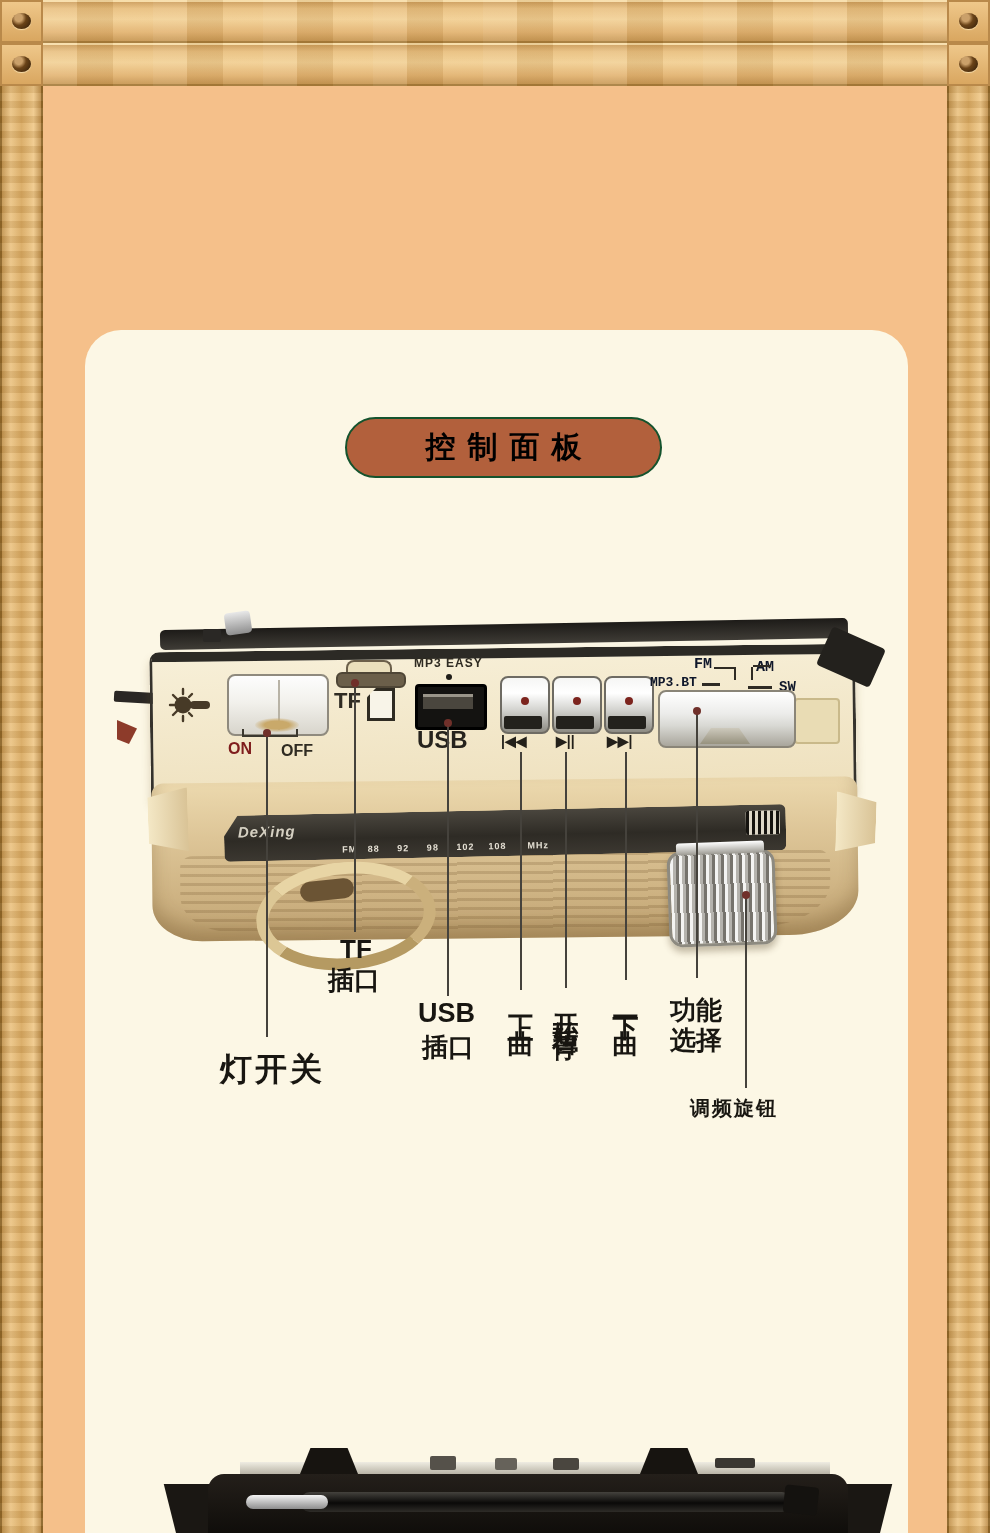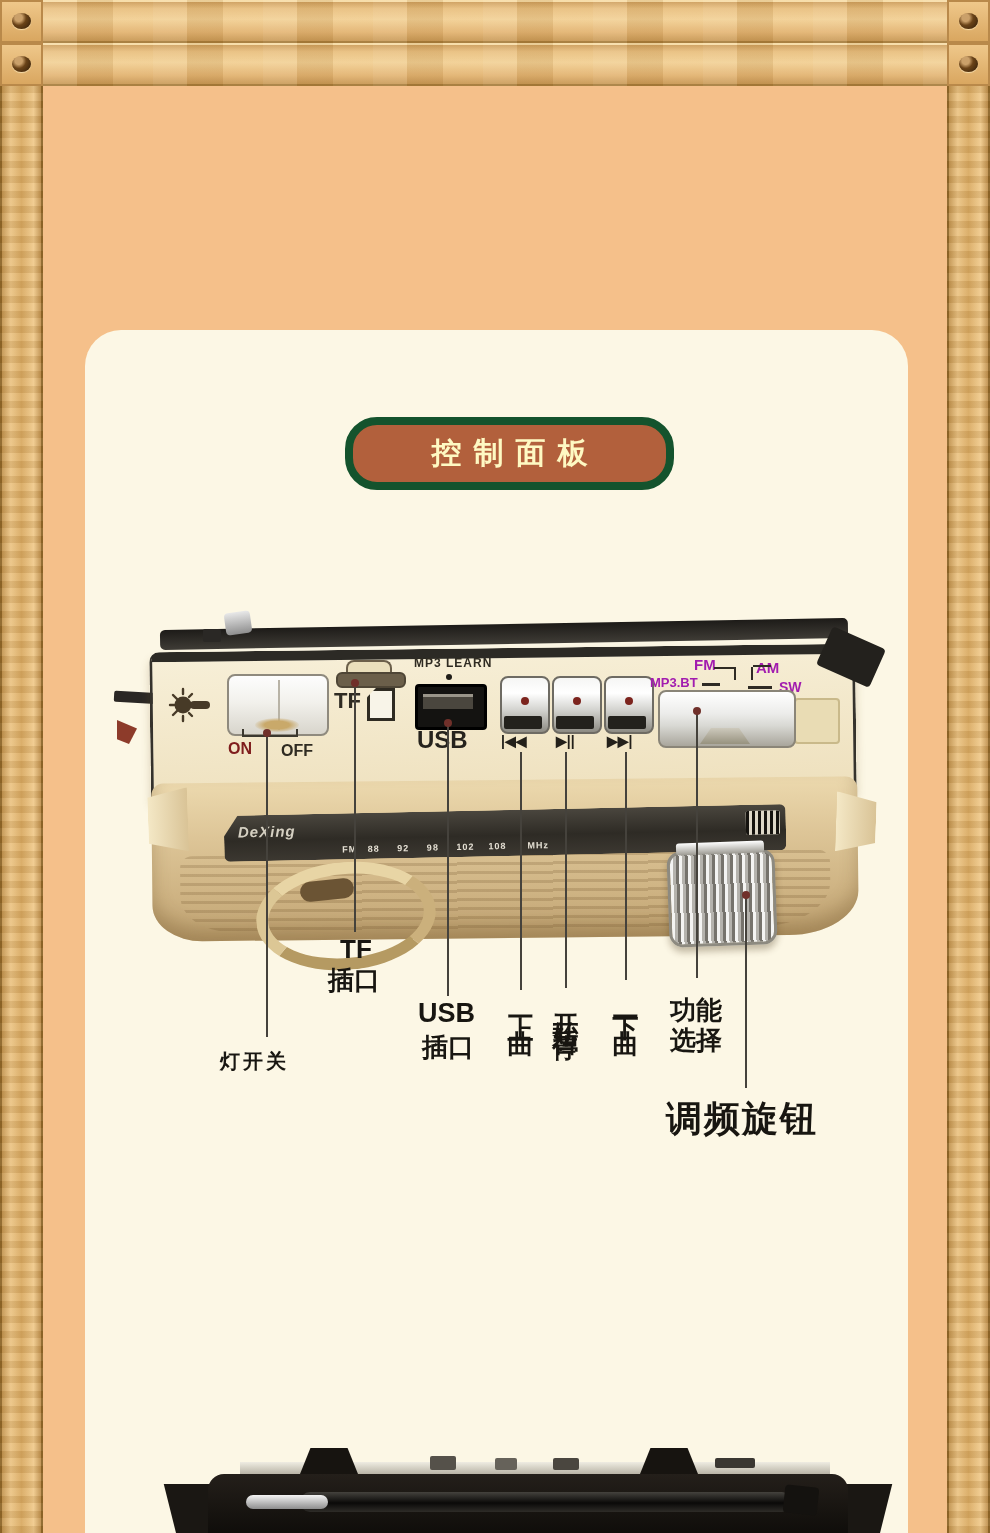--- a/index.html
+++ b/index.html
@@ -28,22 +28,22 @@
   .title{position:absolute;left:0;right:0;top:102px;text-align:center;
     font-size:82px;font-weight:900;color:#17140f;letter-spacing:1px;
     text-shadow:0 6px 3px rgba(90,70,40,.35);}
   .subtitle{position:absolute;left:0;right:0;top:236px;text-align:center;
     font-size:21px;font-weight:700;color:#3a352c;letter-spacing:2px;}
 
   
   .panel{position:absolute;left:85px;top:330px;width:823px;height:1203px;
     background:#fcf7e5;border-radius:36px 36px 0 0;}
 
-  .pill{position:absolute;height:57px;background:#b2603c;border:8px solid #14532d;
-    border-radius:32px;color:#fef9c3;font-weight:700;font-size:30px;letter-spacing:12px;
+  .pill{position:absolute;height:57px;background:#b2603c;border:2px solid #14532d;
+    border-radius:32px;color:#000000;font-weight:700;font-size:30px;letter-spacing:12px;
     display:flex;align-items:center;justify-content:center;text-indent:12px;}
   .pill.control{left:345px;top:417px;width:313px;}
   .pill.back{left:343px;top:1253px;width:315px;height:58px;letter-spacing:16px;}
 
   
   .r-topbar{position:absolute;left:160px;top:624px;width:688px;height:20px;z-index:6;
     background:linear-gradient(180deg,#1d1b18,#3f3c36);border-radius:5px;transform:rotate(-1deg);}
   .r-anttip{position:absolute;left:225px;top:612px;width:26px;height:22px;z-index:7;border-radius:4px;
     background:linear-gradient(180deg,#e8e8e8,#8f8f8f);transform:rotate(-8deg);}
   .r-anttip2{position:absolute;left:203px;top:629px;width:18px;height:13px;z-index:7;background:#2a2825;border-radius:2px;}
@@ -91,21 +91,21 @@
   .usb-text{position:absolute;left:417px;top:726px;font-size:24px;font-weight:900;color:#26231d;z-index:10;}
 
   .pbtn{position:absolute;top:676px;width:46px;height:54px;z-index:10;
     background:linear-gradient(180deg,#f6f6f4 0%,#ffffff 28%,#d2d2ce 60%,#8d8b83 100%);
     border:2px solid #6e6b63;border-radius:8px;}
   .pbtn .dot{position:absolute;left:19px;top:19px;width:8px;height:8px;border-radius:50%;background:#7c241e;}
   .pbtn .band{position:absolute;left:2px;bottom:3px;width:38px;height:13px;background:#23211c;border-radius:2px;
     color:#cfcabc;font-size:8px;font-weight:700;text-align:center;line-height:13px;letter-spacing:1px;overflow:hidden;}
   .psym{position:absolute;top:733px;font-size:14px;font-weight:900;color:#23201a;z-index:10;}
 
-  .band-lbl{position:absolute;font-weight:900;color:#a21caf;z-index:10;}
+  .band-lbl{position:absolute;font-weight:900;color:#0f172a;z-index:10;font-family:Liberation Mono, monospace;}
   .bl-fm{left:694px;top:656px;font-size:15px;}
   .bl-am{left:756px;top:659px;font-size:15px;}
   .bl-mp3bt{left:650px;top:675px;font-size:13px;}
   .bl-sw{left:779px;top:679px;font-size:14px;}
   .bseg{position:absolute;background:#2f2b24;z-index:10;}
   .bs1{left:714px;top:667px;width:20px;height:2px;}
   .bs2{left:734px;top:667px;width:2px;height:13px;}
   .bs3{left:751px;top:667px;width:2px;height:13px;}
   .bs4{left:753px;top:665px;width:18px;height:2px;}
   .bs5{left:702px;top:683px;width:18px;height:3px;}
@@ -241,21 +241,21 @@
   <div class="rocker-tickL"></div>
   <div class="rocker-tickR"></div>
   <div class="lbl-on">ON</div>
   <div class="lbl-off">OFF</div>
 
   <div class="tf-bump"></div>
   <div class="tf-slot"></div>
   <div class="tf-text">TF</div>
   <div class="tf-card"></div>
 
-  <div class="mp3play">MP3 LEARN</div>
+  <div class="mp3play">MP3 EASY</div>
   <div class="mp3dot"></div>
   <div class="usb-port"></div>
   <div class="usb-inner"></div>
   <div class="usb-text">USB</div>
 
   <div class="pbtn" style="left:500px;">
       <div class="dot"></div>
       <div class="band"></div>
     </div>
   <div class="pbtn" style="left:552px;">
@@ -308,31 +308,31 @@
   <div class="adot" style="left:444px;top:719px;"></div>
   <div class="cline" style="left:447px;top:726px;height:270px;"></div>
   <div class="cline" style="left:520px;top:752px;height:238px;"></div>
   <div class="cline" style="left:565px;top:752px;height:236px;"></div>
   <div class="cline" style="left:625px;top:752px;height:228px;"></div>
   <div class="adot" style="left:693px;top:707px;"></div>
   <div class="cline" style="left:696px;top:714px;height:264px;"></div>
   <div class="adot" style="left:742px;top:891px;"></div>
   <div class="cline" style="left:745px;top:898px;height:190px;"></div>
 
-  <div class="clabel" style="left:220px;top:1048px;font-size:20px;letter-spacing:3px;">灯开关</div>
+  <div class="clabel" style="left:220px;top:1048px;font-size:32px;letter-spacing:3px;">灯开关</div>
   <div class="clabel" style="left:340px;top:934px;font-size:26px;">TF</div>
   <div class="clabel" style="left:328px;top:963px;font-size:26px;">插口</div>
   <div class="clabel" style="left:418px;top:998px;font-size:27px;">USB</div>
   <div class="clabel" style="left:422px;top:1030px;font-size:26px;">插口</div>
   <div class="clabel vert" style="left:504px;top:996px;font-size:26px;">上一曲</div>
   <div class="clabel vert" style="left:549px;top:993px;font-size:26px;">开始暂停</div>
   <div class="clabel vert" style="left:609px;top:996px;font-size:26px;">下一曲</div>
   <div class="clabel" style="left:670px;top:993px;font-size:26px;">功能</div>
   <div class="clabel" style="left:670px;top:1023px;font-size:26px;">选择</div>
-  <div class="clabel" style="left:666px;top:1095px;font-size:36px;letter-spacing:2px;">调频旋钮</div>
+  <div class="clabel" style="left:690px;top:1095px;font-size:20px;letter-spacing:2px;">调频旋钮</div>
 
 
   <div class="bk-striptop"></div>
   <div class="bk-bump" style="left:300px;"></div>
   <div class="bk-bump" style="left:640px;"></div>
   <div class="bk-bit" style="left:430px;top:1456px;width:26px;height:14px;background:#55514a;"></div>
   <div class="bk-bit" style="left:495px;top:1458px;width:22px;height:12px;background:#66625a;"></div>
   <div class="bk-bit" style="left:553px;top:1458px;width:26px;height:12px;background:#4a463f;"></div>
   <div class="bk-bit" style="left:715px;top:1458px;width:40px;height:10px;background:#3a3732;"></div>
   <div class="bk-shoulder" style="left:170px;transform:skewX(14deg);"></div>

